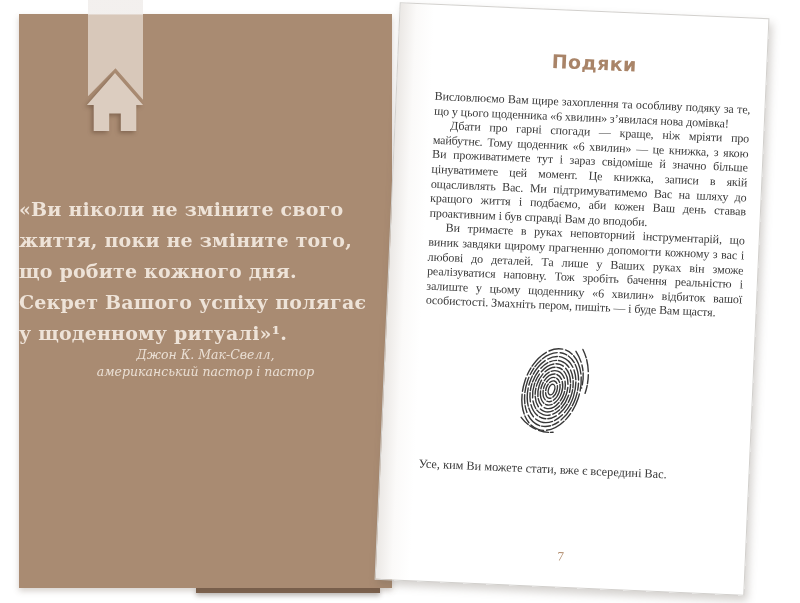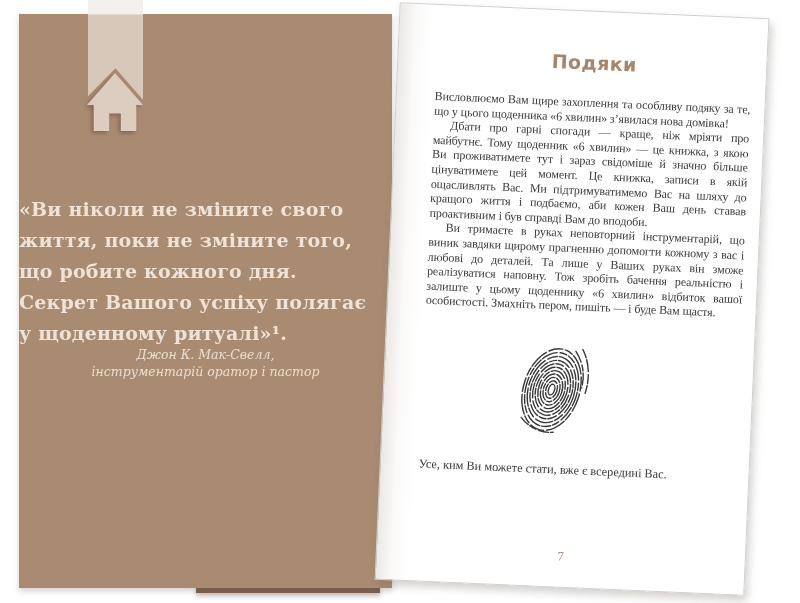--- a/index.html
+++ b/index.html
@@ -151,21 +151,21 @@
       <path d="M31 2 L60 35 L53 35 L53 62 L37 62 L37 44 L25 44 L25 62 L9 62 L9 35 L2 35 Z" fill="#dccdc0"></path>
     </svg>
 
     <div class="quote">«Ви ніколи не зміните свого
 життя, поки не зміните того,
 що робите кожного дня.
 Секрет Вашого успіху полягає
 у щоденному ритуалі»¹.</div>
 
     <div class="attribution">Джон К. Мак-Свелл,
-інструментарій оратор і пастор</div>
+американський пастор і пастор</div>
   </div>
 
   <div class="right-page">
 
     <h1 class="chapter-title">Подяки</h1>
 
     <div class="body-text">
       <p>Висловлюємо Вам щире захоплення та особливу подяку за те, що у цього щоденника «6 хвилин» з’явилася нова домівка!</p>
       <p class="indent">Дбати про гарні спогади — краще, ніж мріяти про майбутнє. Тому щоденник «6 хвилин» — це книжка, з якою Ви проживатимете тут і зараз свідоміше й значно більше цінуватимете цей момент. Це книжка, записи в якій ощасливлять Вас. Ми підтримуватимемо Вас на шляху до кращого життя і подбаємо, аби кожен Ваш день ставав проактивним і був справді Вам до вподоби.</p>
       <p class="indent">Ви тримаєте в руках неповторний інструментарій, що виник завдяки щирому прагненню допомогти кожному з вас і любові до деталей. Та лише у Ваших руках він зможе реалізуватися наповну. Тож зробіть бачення реальністю і залиште у цьому щоденнику «6 хвилин» відбиток вашої особистості. Змахніть пером, пишіть — і буде Вам щастя.</p>

